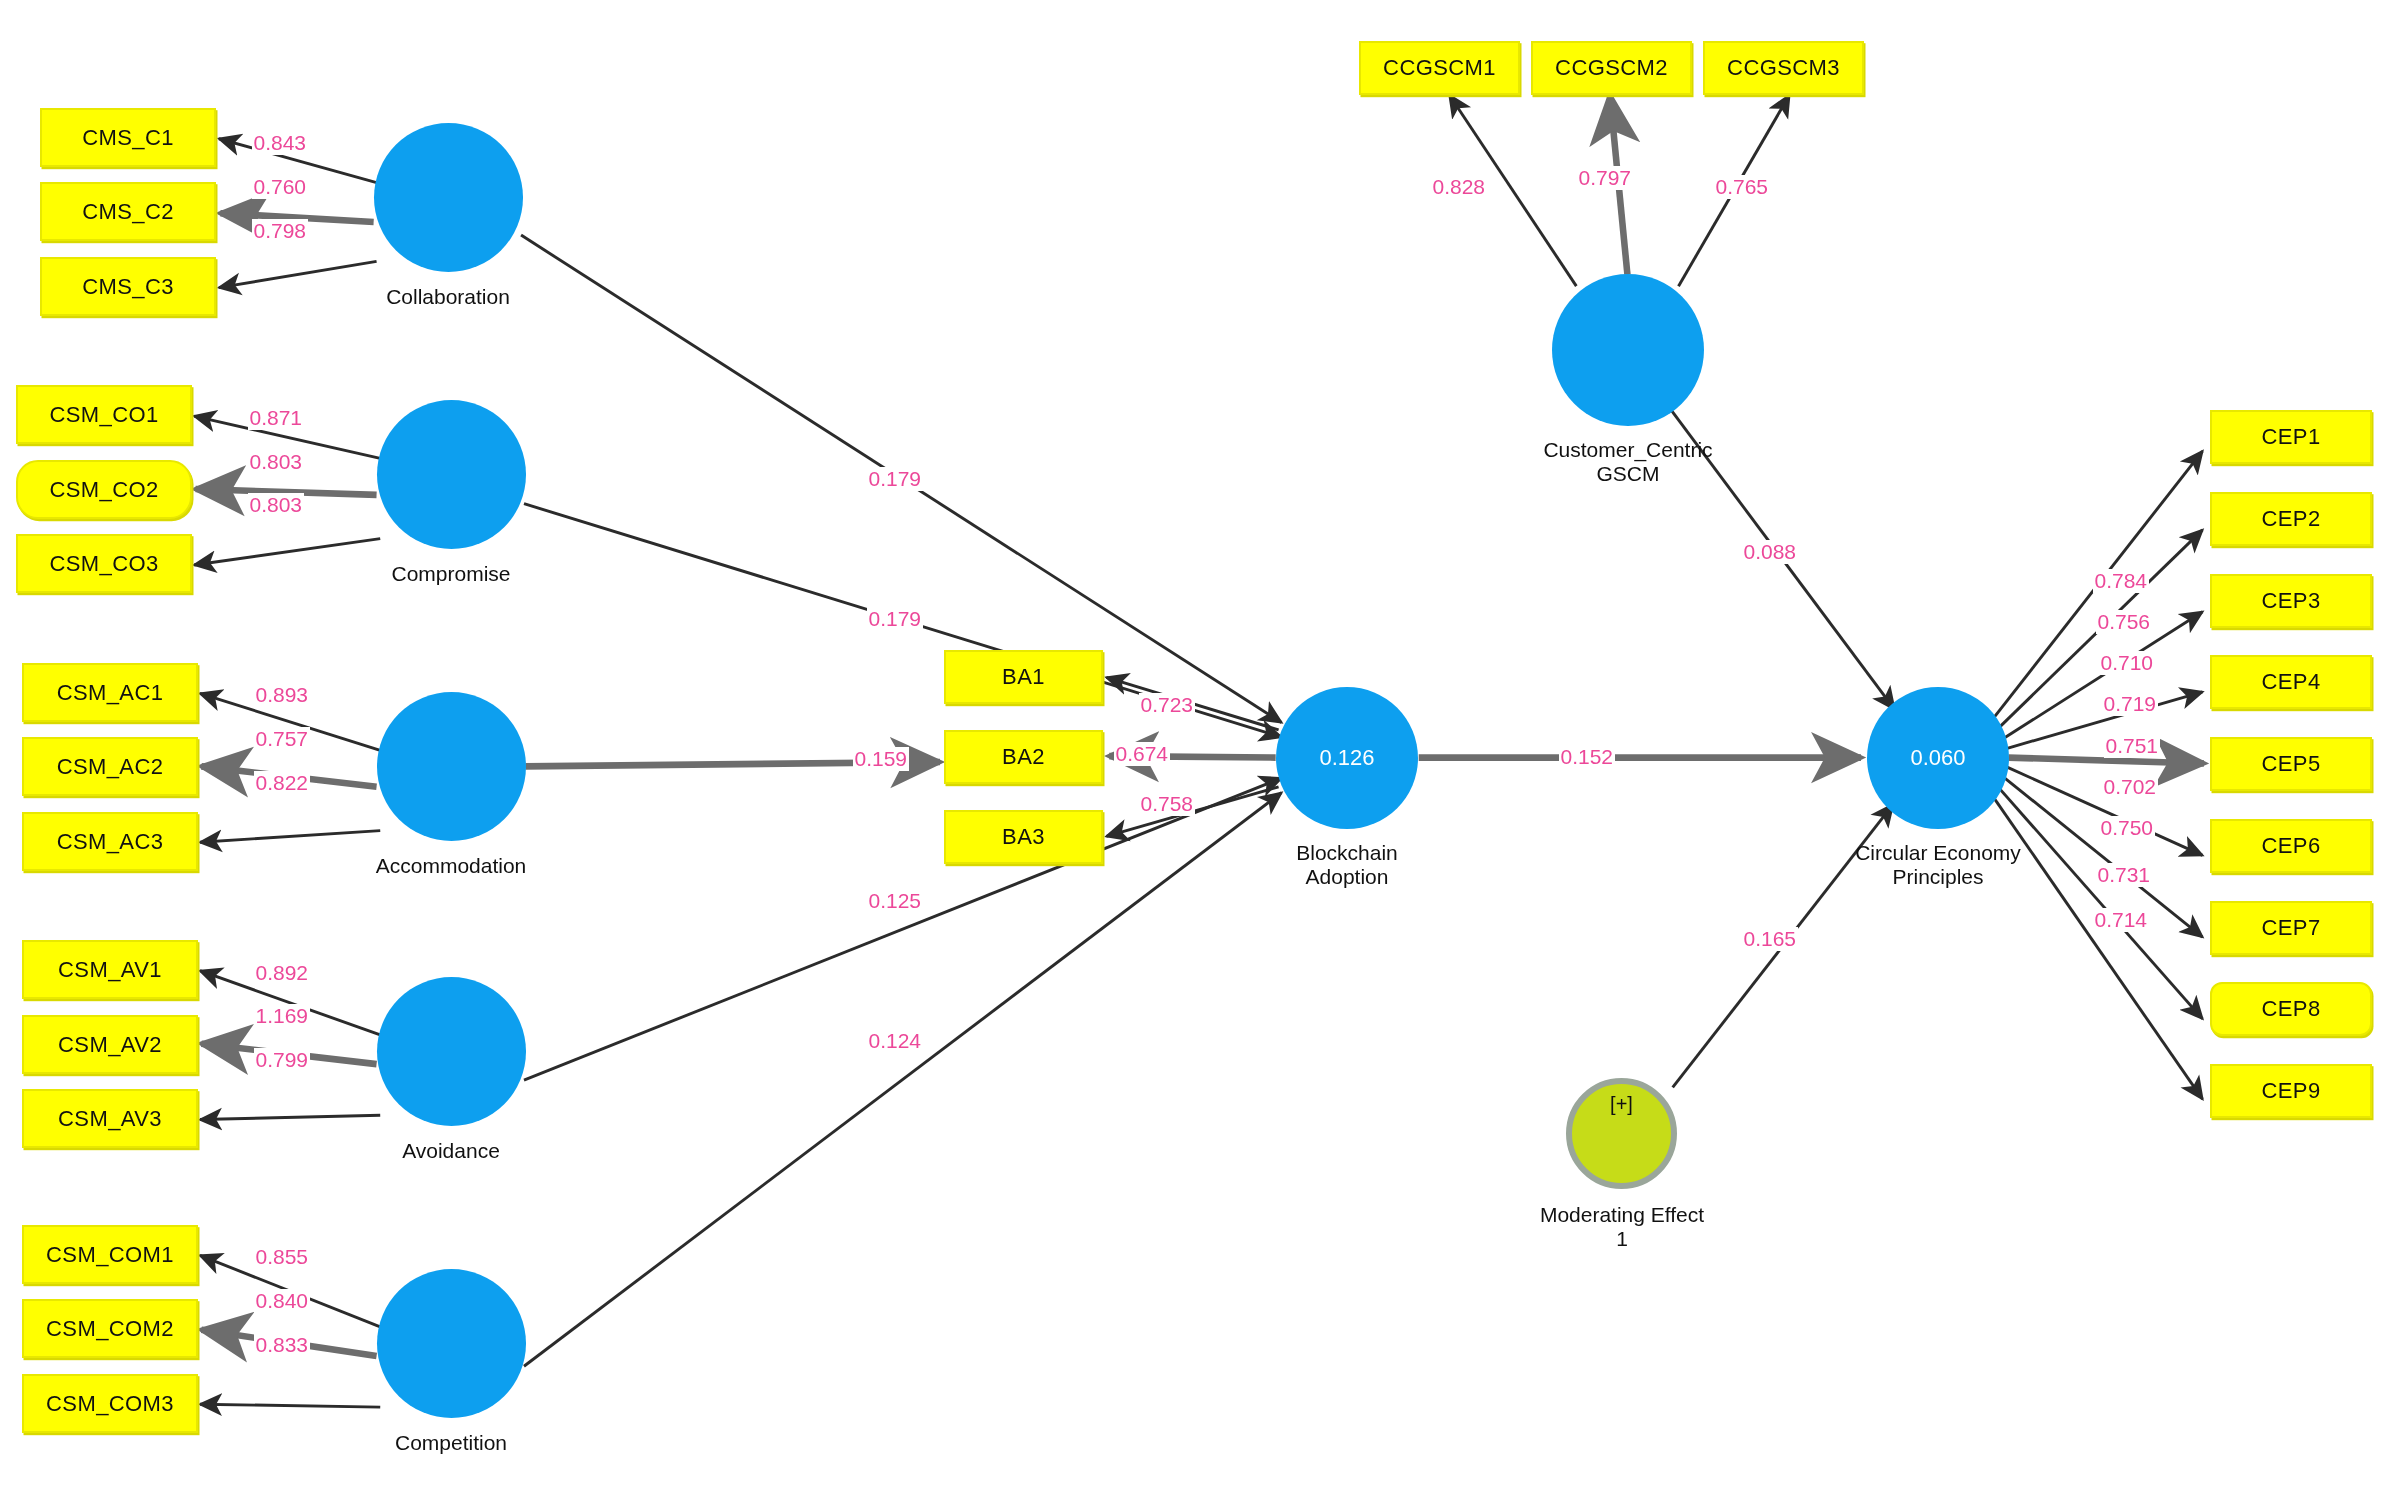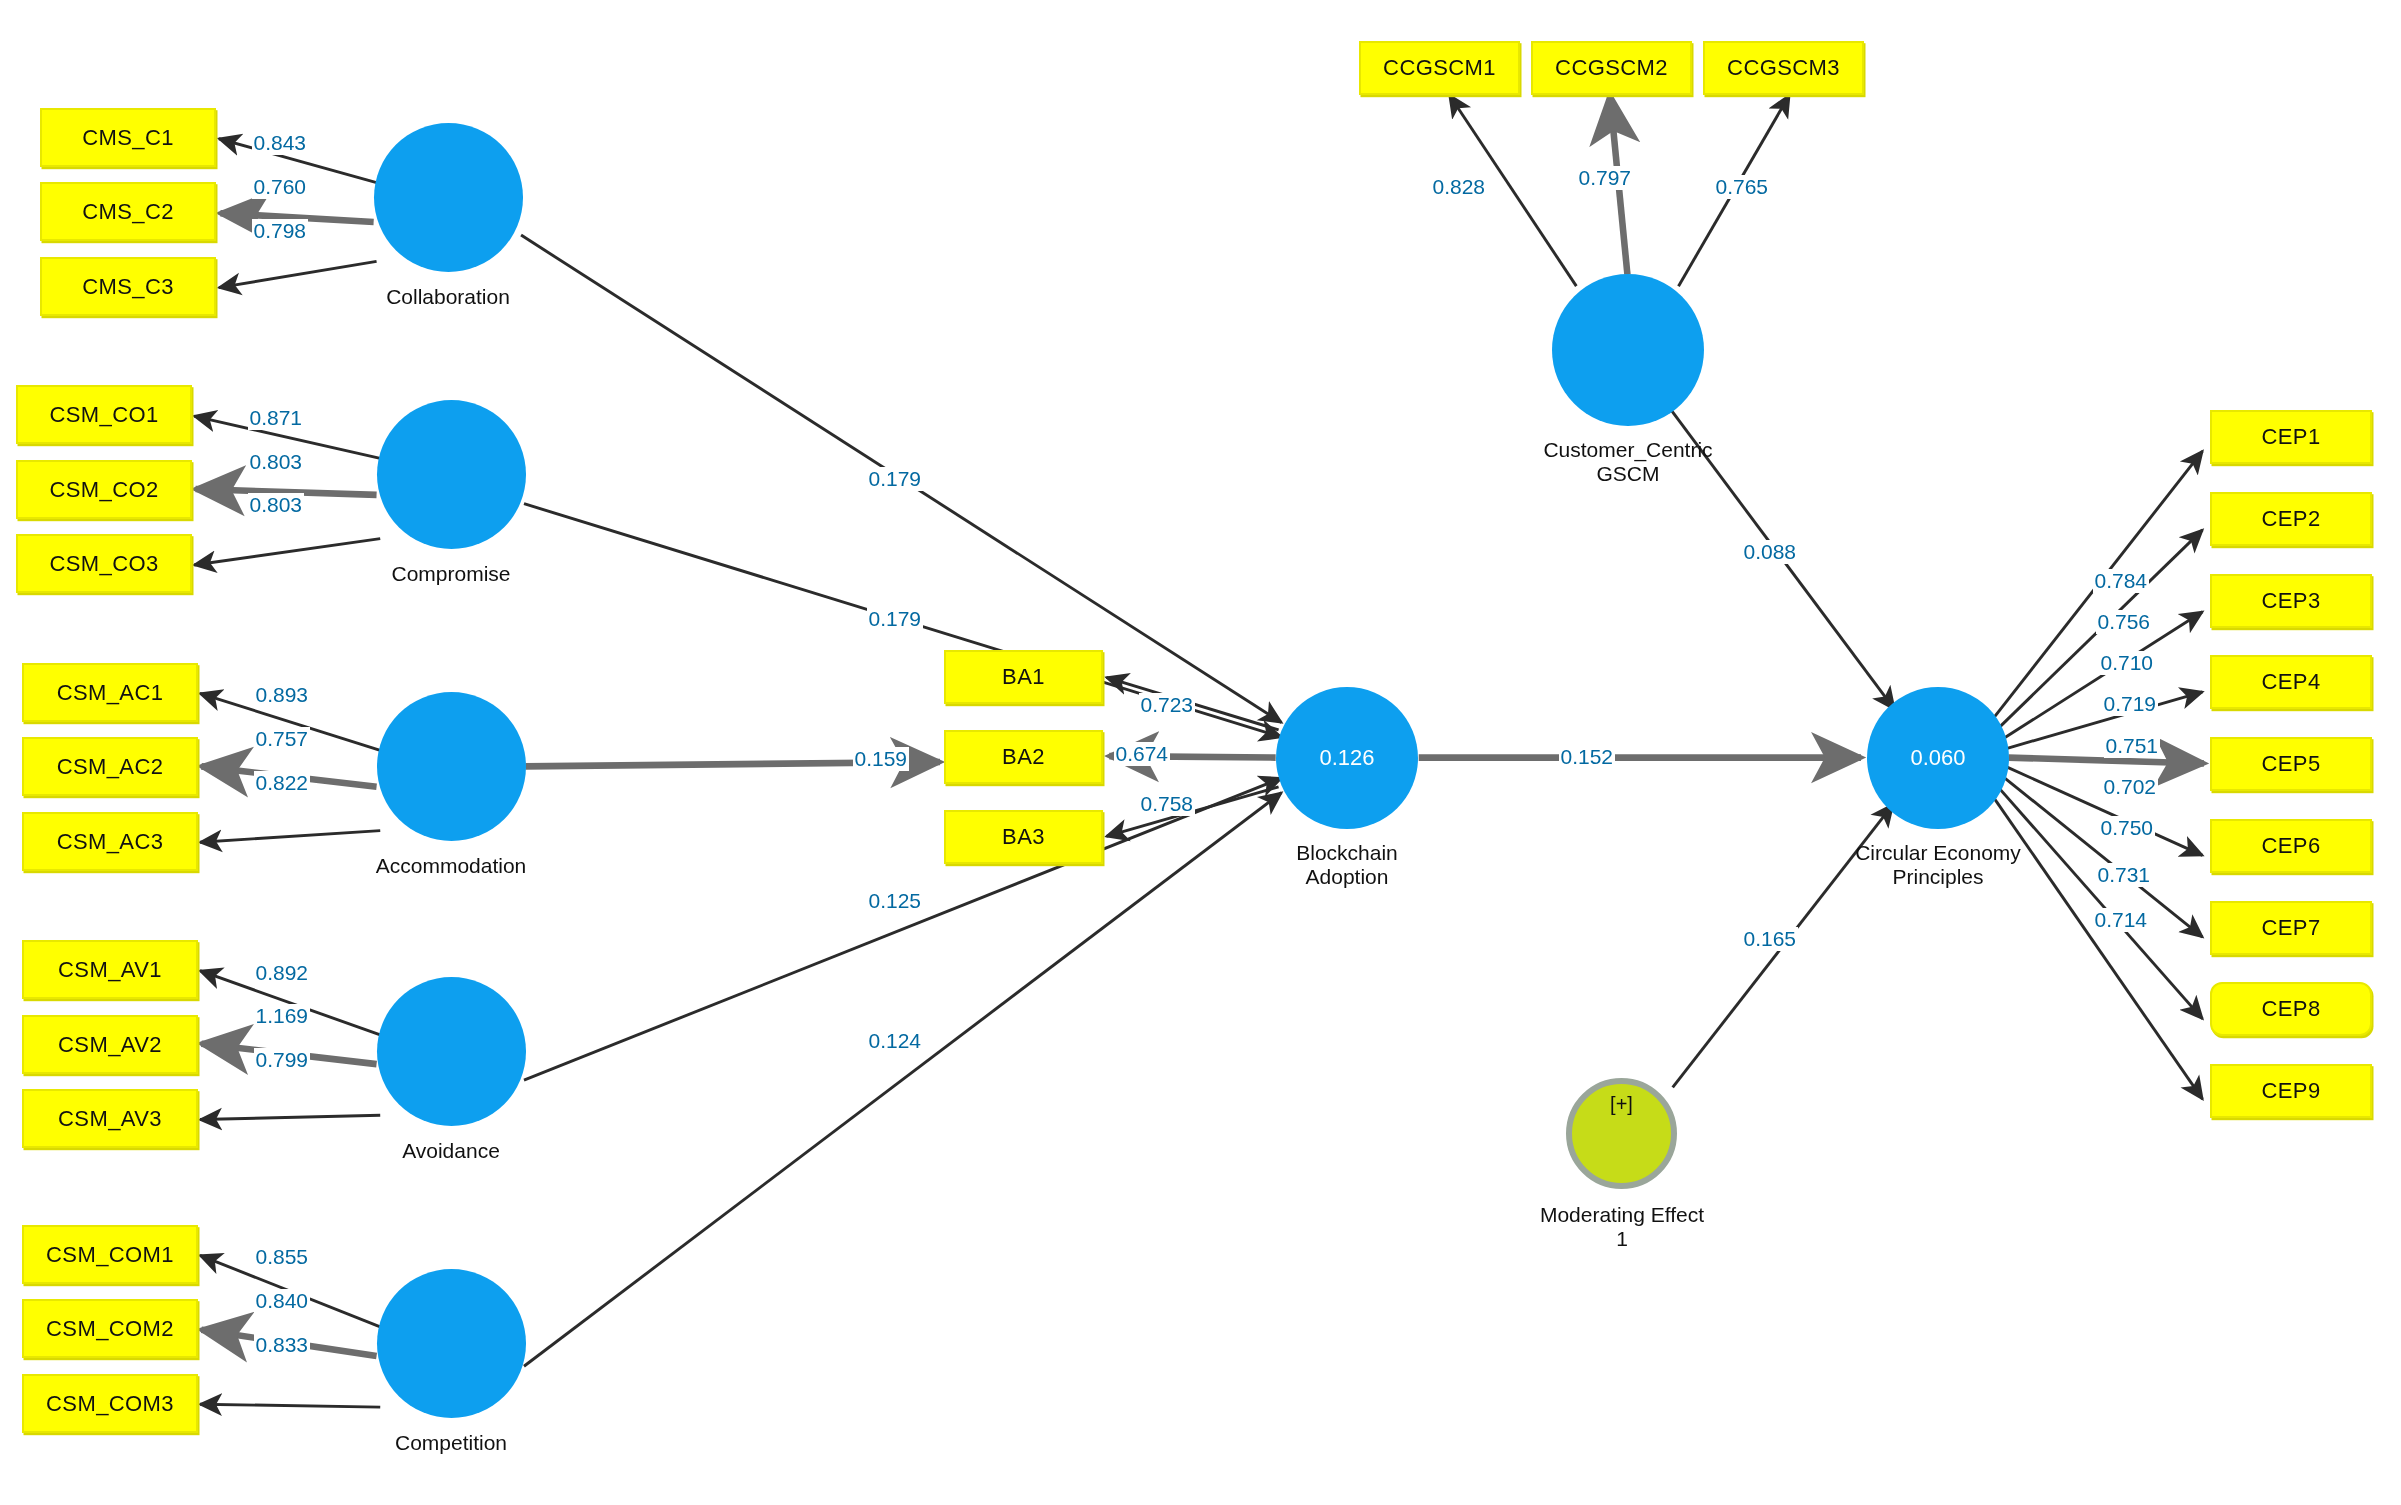--- a/index.html
+++ b/index.html
@@ -22,21 +22,21 @@
     position:absolute;border-radius:50%;background:#c6dc18;
     border:6.6px solid #9aa69a;
     display:flex;align-items:flex-start;justify-content:center;
     color:#111;font-size:20px;padding-top:8.8px;box-sizing:border-box;
   }
   .cap{
     position:absolute;text-align:center;font-size:21px;color:#111;
     line-height:1.12;white-space:pre-line;
   }
   .num{
-    position:absolute;font-size:21px;color:#0369a1;background:#fff;
+    position:absolute;font-size:21px;color:#ec4899;background:#fff;
     padding:0 1.5px;white-space:nowrap;
   }
 </style>
 </head>
 <body>
 
 <div id="stage">
 
   <svg id="wires" viewBox="0 0 3290 2062" xmlns="http://www.w3.org/2000/svg">
     <defs>
@@ -113,21 +113,21 @@
   <div class="ind" style="left:40px;top:182px;width:172px;height:55px;">
       <span>CMS_C2</span>
     </div>
   <div class="ind" style="left:40px;top:257px;width:172px;height:55px;">
       <span>CMS_C3</span>
     </div>
 
   <div class="ind" style="left:16px;top:385px;width:172px;height:55px;">
       <span>CSM_CO1</span>
     </div>
-  <div class="ind" style="left:16px;top:460px;width:172px;height:55px;">
+  <div class="ind" style="left:16px;top:460px;width:172px;height:55px;border-radius:22px;">
       <span>CSM_CO2</span>
     </div>
   <div class="ind" style="left:16px;top:534px;width:172px;height:55px;text-align:center;">
       <span>CSM_CO3</span>
     </div>
 
   <div class="ind" style="left:22px;top:663px;width:172px;height:55px;">
       <span>CSM_AC1</span>
     </div>
   <div class="ind" style="left:22px;top:737px;width:172px;height:55px;">

